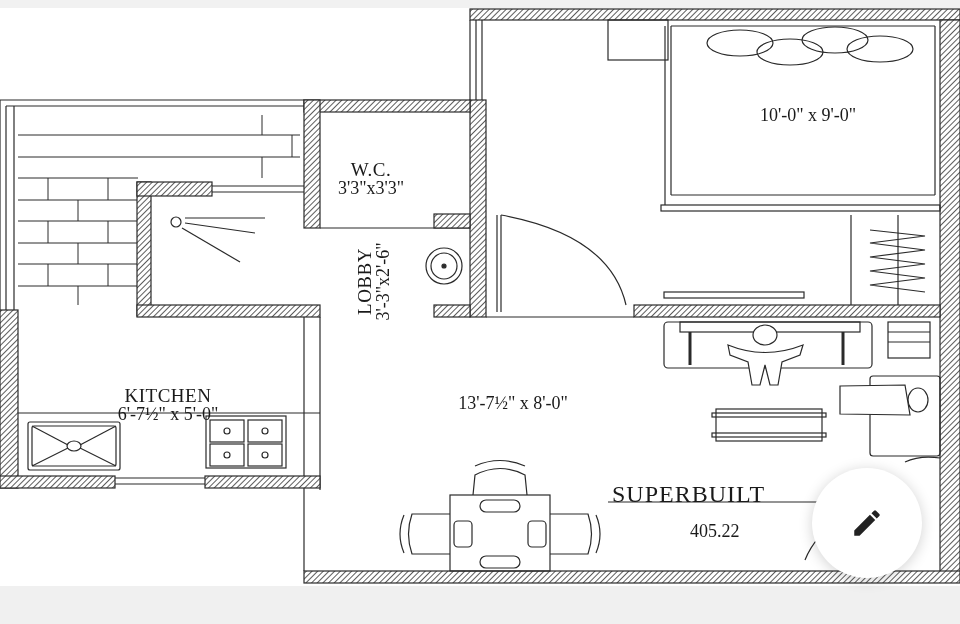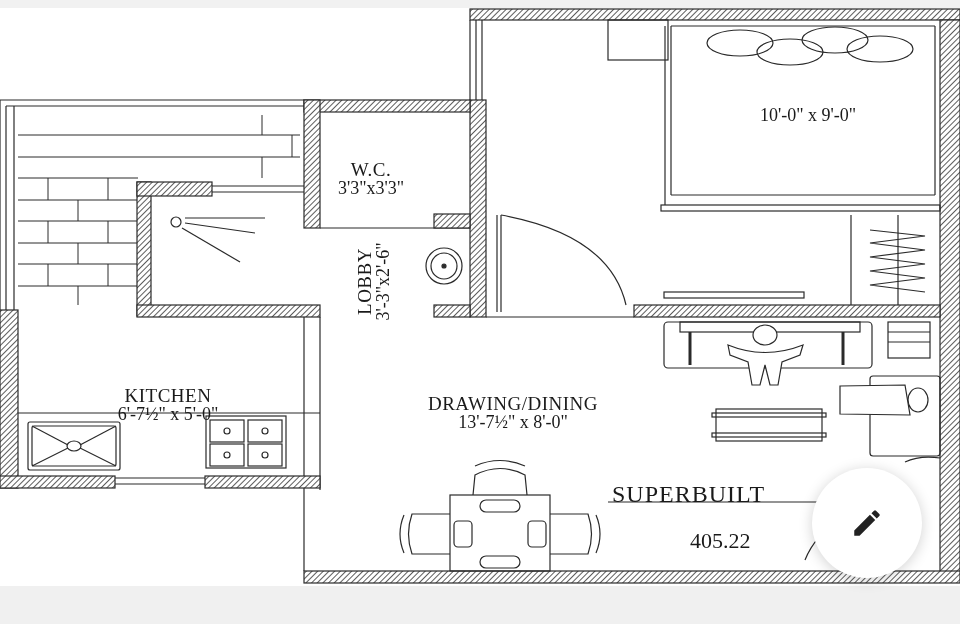--- a/index.html
+++ b/index.html
@@ -189,26 +189,25 @@
       <div class="d">3'-3"x2'-6"</div>
     </div>
     <div class="label" style="left:700px; top:98px; width:216px;">
       <div class="d">10'-0" x 9'-0"</div>
     </div>
     <div class="label" style="left:60px; top:342px; width:216px;margin-top:36px;">
       <div class="t">KITCHEN</div>
       <div class="d">6'-7½" x 5'-0"</div>
     </div>
     <div class="label" style="left:360px; top:386px; width:306px;">
-      <div class="t">DRAWING/DINING</div>
       <div class="d">13'-7½" x 8'-0"</div>
     </div>
     <div class="label" style="left:612px; top:474px; width:240px; text-align:left;">
       <div style="font-size:24px; letter-spacing:1px;">SUPERBUILT</div>
-      <div style="font-size:22px; margin-top:24px; padding-left:78px;">405.22</div>
+      <div style="font-size:18px; margin-top:16px; padding-left:78px;">405.22</div>
     </div>
   </div>
 
   <div class="bottom-bar">
     
   </div>
 
   <div class="fab" aria-label="Edit">
     <svg width="34" height="34" viewBox="0 0 24 24">
       <path d="M3 17.25V21h3.75L17.81 9.94l-3.75-3.75L3 17.25zM20.71 7.04a1 1 0 0 0 0-1.41l-2.34-2.34a1 1 0 0 0-1.41 0l-1.83 1.83 3.75 3.75 1.83-1.83z" fill="#222"></path>

